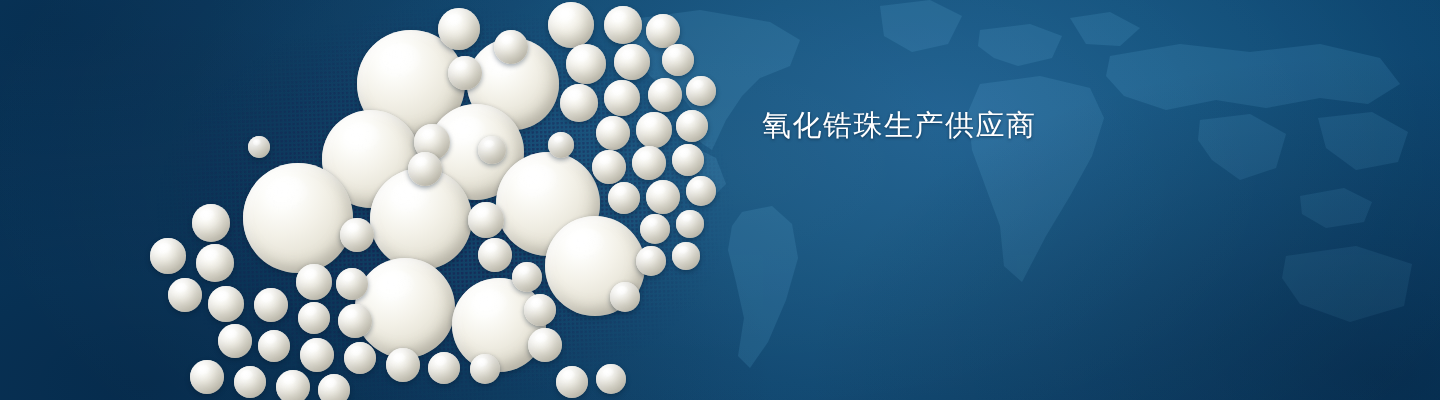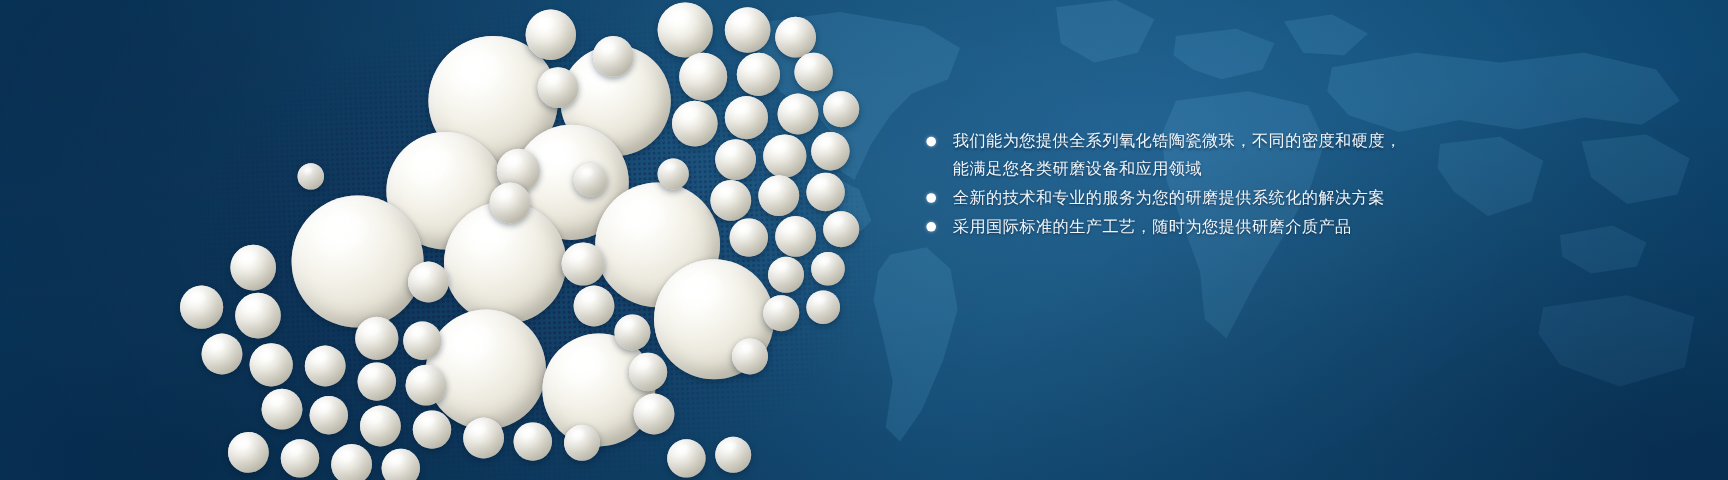--- a/index.html
+++ b/index.html
@@ -231,35 +231,17 @@
     <div class="bead sm" style="left:276px;top:370px;width:34px;height:34px;"></div>
     <div class="bead sm" style="left:318px;top:374px;width:32px;height:32px;"></div>
     <div class="bead sm" style="left:556px;top:366px;width:32px;height:32px;"></div>
     <div class="bead sm" style="left:596px;top:364px;width:30px;height:30px;"></div>
     <div class="bead sm" style="left:548px;top:132px;width:26px;height:26px;"></div>
     <div class="bead sm" style="left:248px;top:136px;width:22px;height:22px;"></div>
   </div>
 
   <div class="content">
 
-
-    <ul class="bullets">
-
-      <li class="bullet">
-        <span class="dot"></span>
-        <span class="line">我们能为您提供全系列氧化锆陶瓷微珠，不同的密度和硬度，</span>
-        <span class="line">能满足您各类研磨设备和应用领域</span>
-      </li>
-
-      <li class="bullet">
-        <span class="dot"></span>
-        <span class="line">全新的技术和专业的服务为您的研磨提供系统化的解决方案</span>
-      </li>
-
-      <li class="bullet">
-        <span class="dot"></span>
-        <span class="line">采用国际标准的生产工艺，随时为您提供研磨介质产品</span>
-      </li>
-
-    </ul>
+    <h1 class="title">氧化锆珠生产供应商</h1>
+
   </div>
 
 </div>
 
 </body></html>

